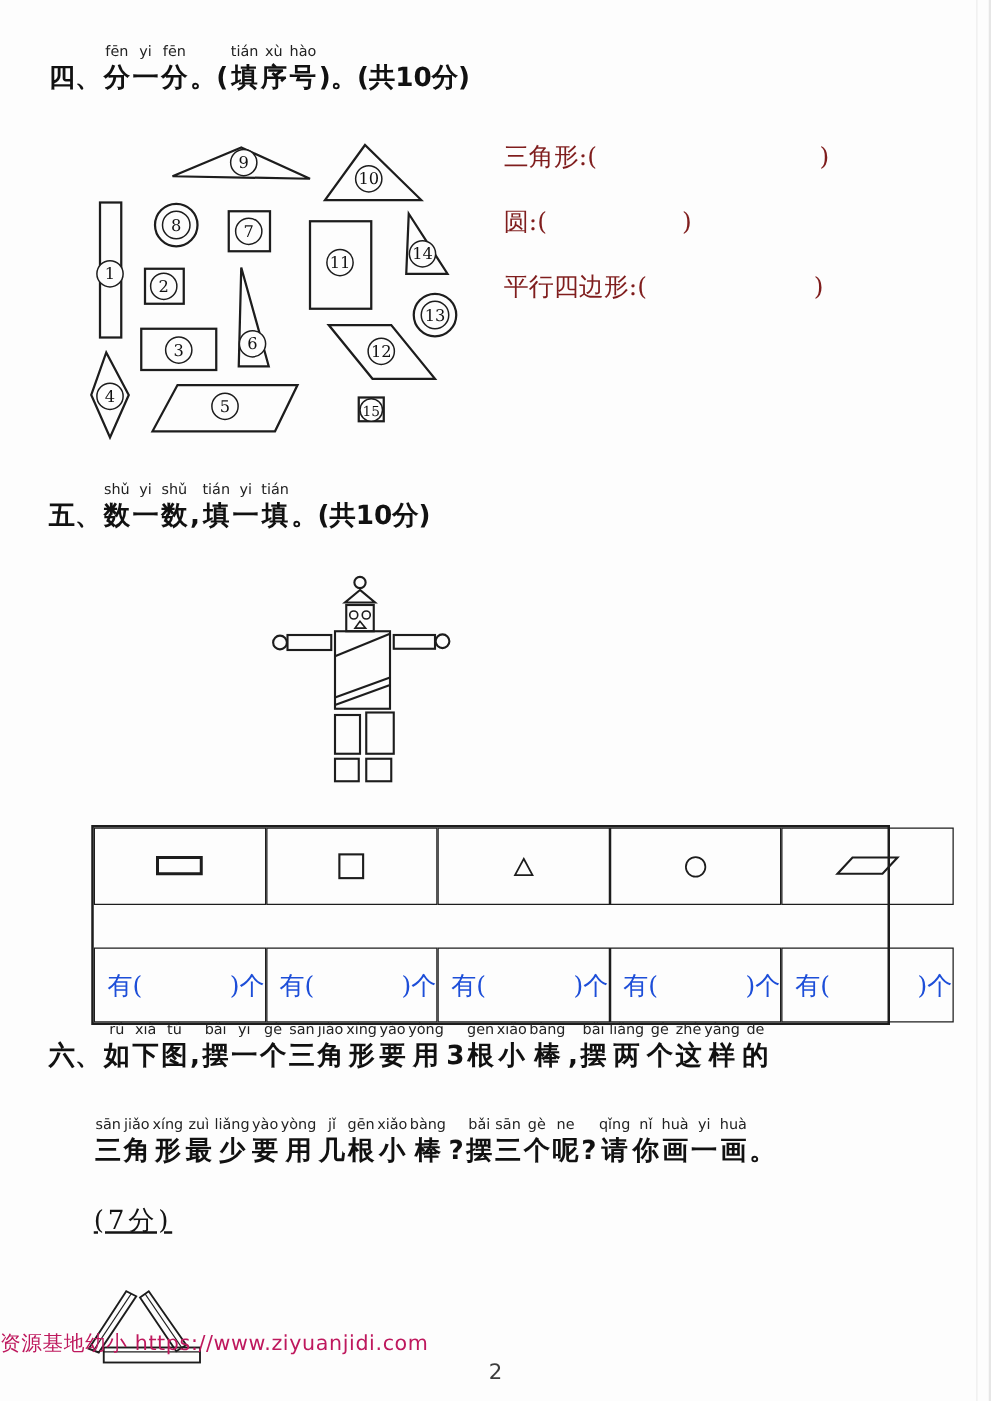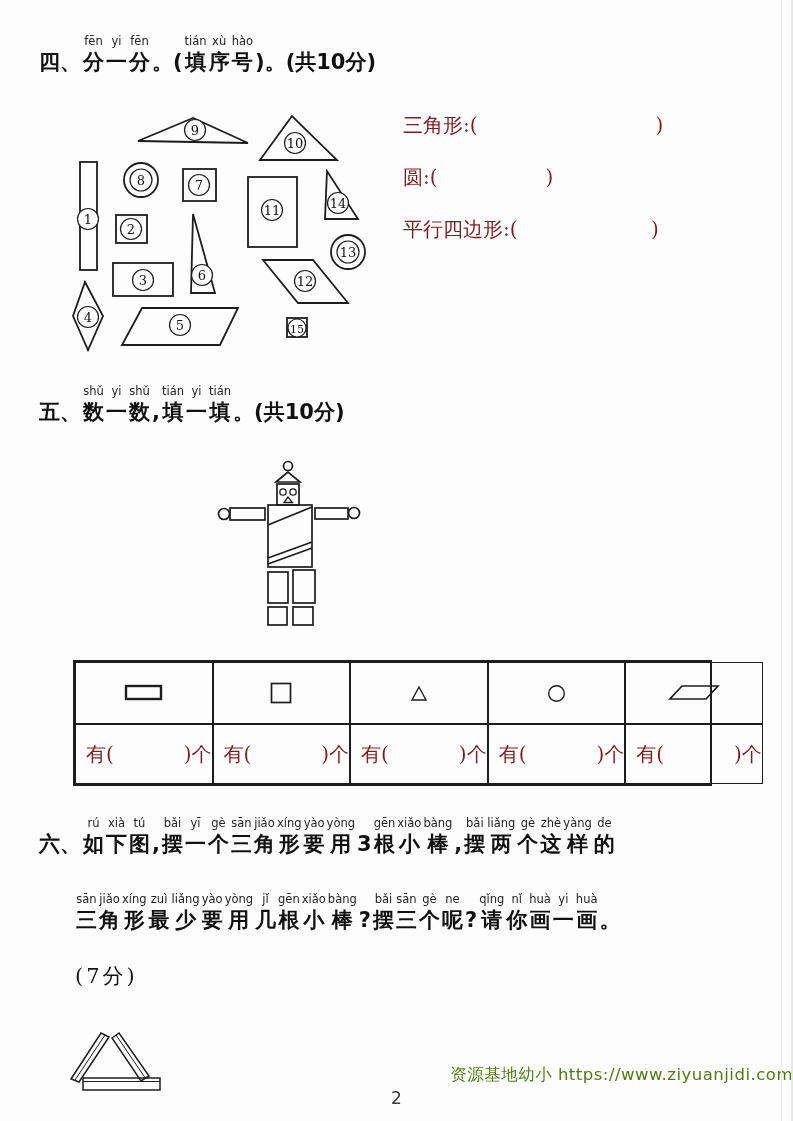--- a/index.html
+++ b/index.html
@@ -45,34 +45,34 @@
     border:2px solid #1d1d1d;
   }
   .ct-cell{
     border:1px solid #1d1d1d;
     display:flex;align-items:center;justify-content:center;
   }
   .ct-sym{height:60px;}
   .ct-txt{
     height:58px;
     font-family:"DejaVu Serif","Liberation Serif",serif;
-    font-size:20px;color:#7f1d1d;white-space:pre;
-    justify-content:flex-start;padding-left:10px;
+    font-size:20px;color:#1d4ed8;white-space:pre;
+    justify-content:flex-start;padding-left:10px;margin-top:34px;
   }
   
   .score{
     position:absolute;left:75px;top:962px;
     font-family:"DejaVu Serif","Liberation Serif",serif;
-    font-size:21px;color:#141414;letter-spacing:3px;
+    font-size:21px;color:#141414;letter-spacing:3px;text-decoration:underline;
   }
   .sticks-svg{position:absolute;left:62px;top:1022px;}
   
   .credit{
     position:absolute;left:0;top:1064px;width:100%;
-    text-align:right;font-size:16.5px;color:#4d7c0f;letter-spacing:.5px;
+    text-align:left;font-size:16.5px;color:#be185d;letter-spacing:.5px;
   }
   .pagenum{
     position:absolute;left:0;top:1088px;width:100%;
     text-align:center;font-size:17px;color:#3c3c3c;
   }
   svg{display:block;}
   .ink{stroke:#1d1d1d;fill:none;}
   .numc{stroke:#1d1d1d;fill:#fdfdfd;}
   .numt{
     font-family:"DejaVu Serif","Liberation Serif",serif;

